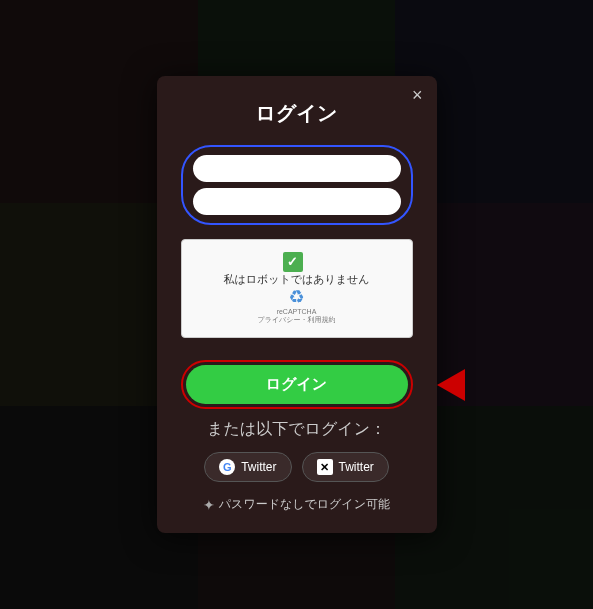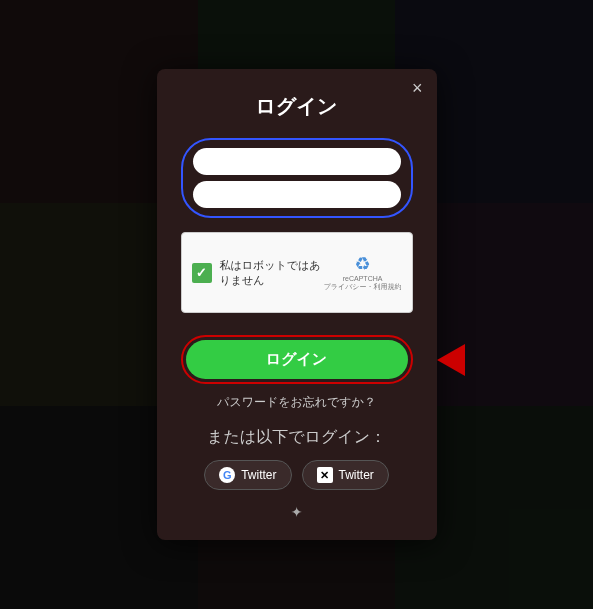--- a/index.html
+++ b/index.html
@@ -115,22 +115,23 @@
       margin-bottom: 0;
     }
 
     
     .recaptcha-area {
       display: flex;
       align-items: center;
       background: #f9f9f9;
       border: 1px solid #ccc;
       border-radius: 4px;
-      padding: 20px 10px;
+      padding: 12px 10px;
       margin-bottom: 22px;
+      flex-direction: column;
     }
 
     .recaptcha-check {
       width: 20px;
       height: 20px;
       background: #4CAF50;
       border-radius: 2px;
       display: flex;
       align-items: center;
       justify-content: center;
@@ -317,33 +318,33 @@
     <div style="position:relative;">
       <div class="login-btn-wrapper">
         <button class="login-btn">ログイン</button>
       </div>
 
       <div style="position:absolute; right:-52px; top:50%; transform:translateY(-50%); display:flex; align-items:center;">
         <div style="width:0;height:0;border-top:16px solid transparent;border-bottom:16px solid transparent;border-right:28px solid #cc0000;"></div>
       </div>
     </div>
 
-    <div class="forgot-password">パスワードをお忘れですか？</div>
 
     <div class="or-login">または以下でログイン：</div>
 
     <div class="social-row">
       <button class="social-btn">
         <div class="google-icon">G</div>
         <span>Twitter</span>
       </button>
       <button class="social-btn">
         <div class="twitter-x-icon">✕</div>
         <span>Twitter</span>
       </button>
     </div>
 
     <div class="passwordless">
       <span class="sparkle">✦</span>
+      <span>パスワードなしでログイン可能</span>
     </div>
 
   </div>
 </div>
 
 </body></html>

